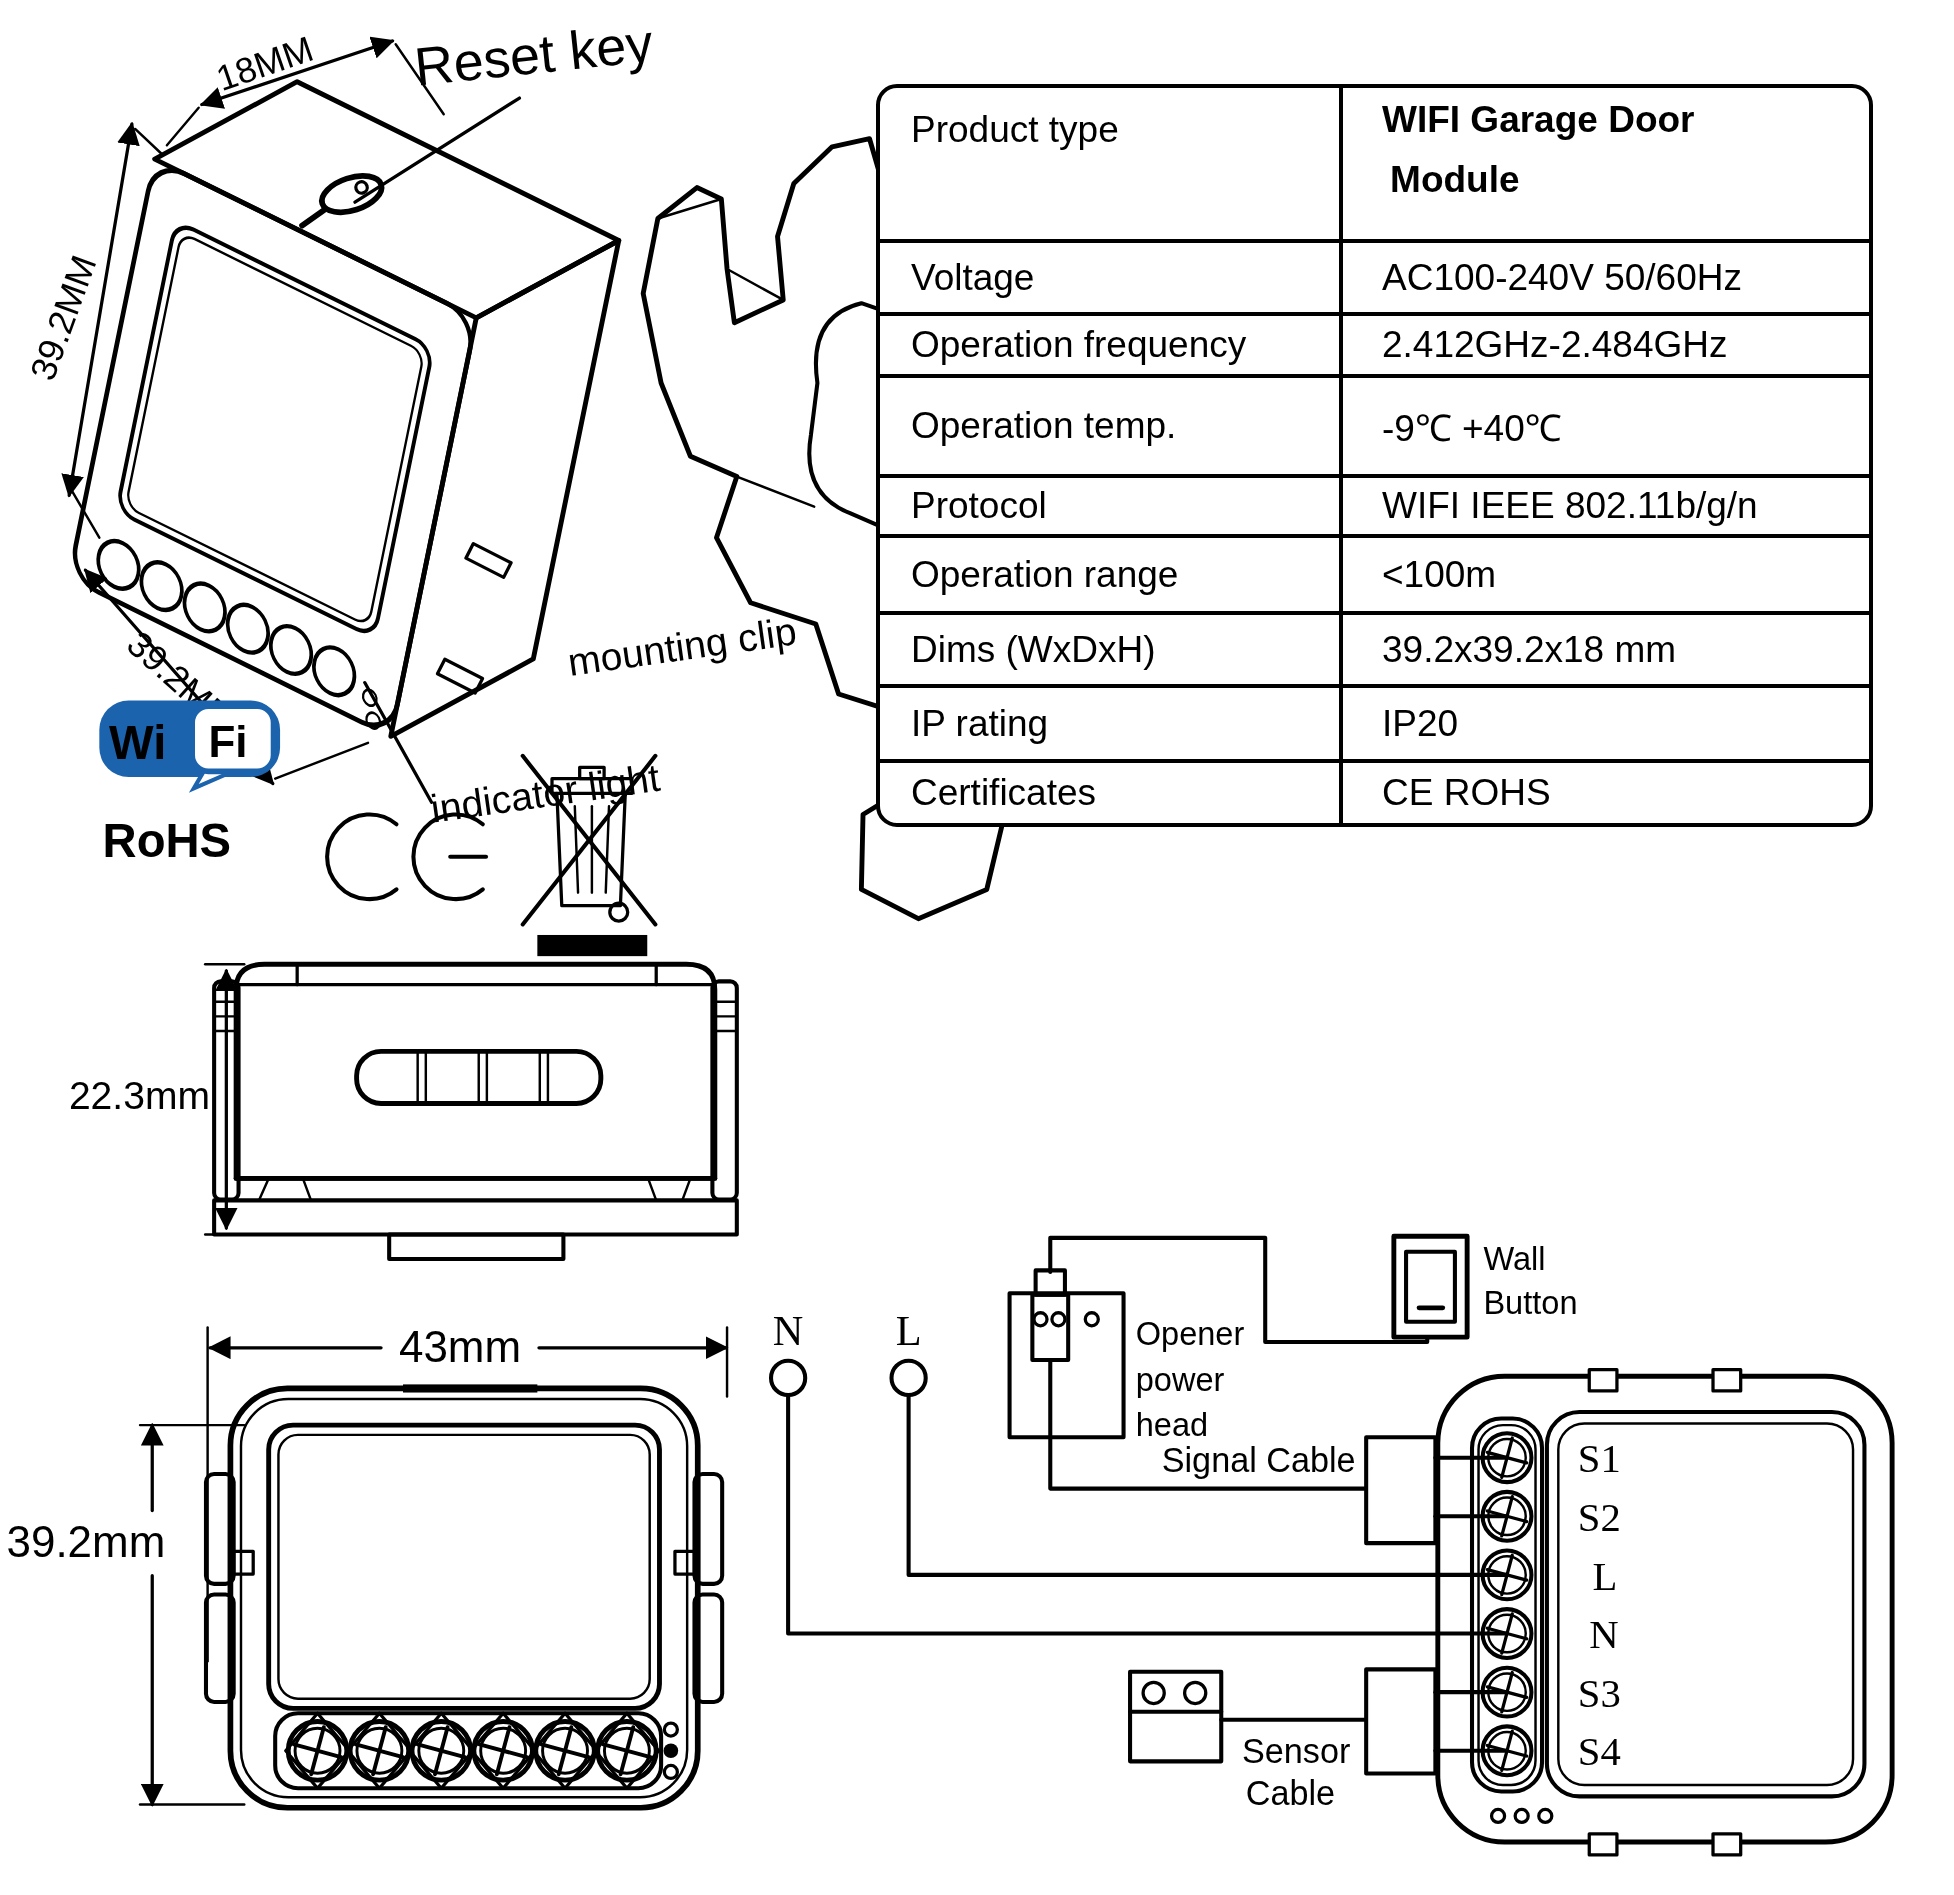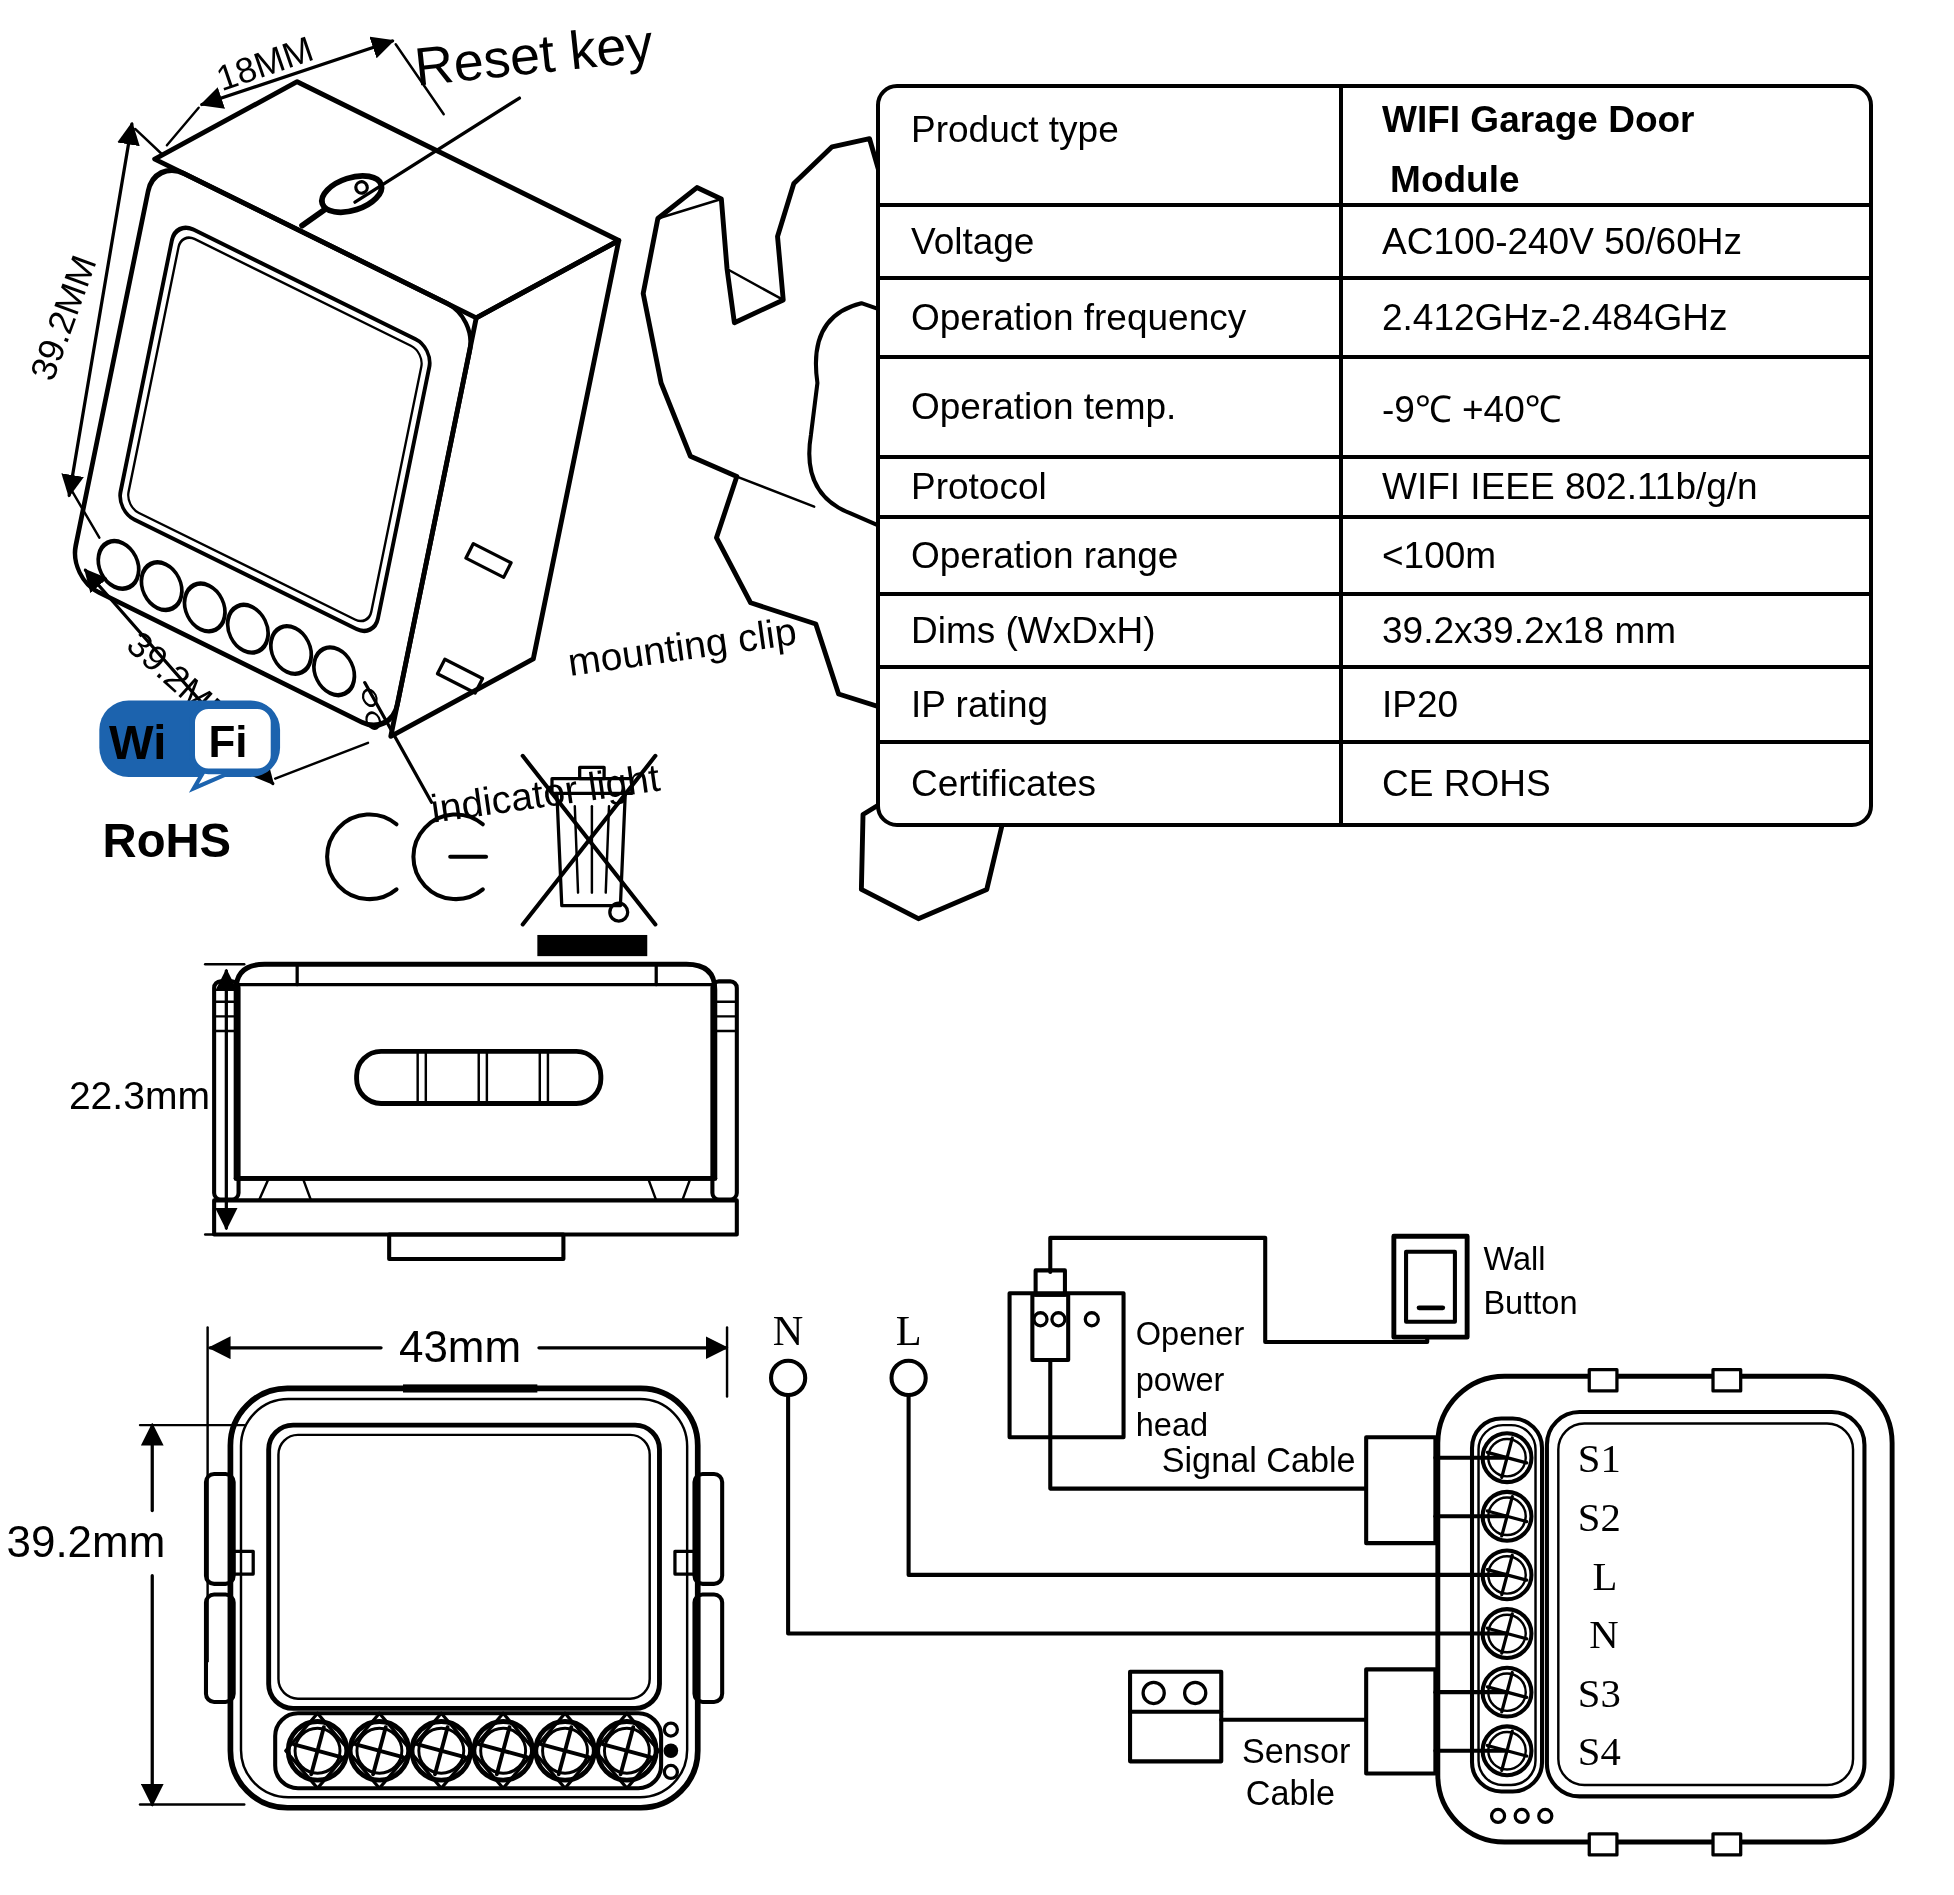--- a/index.html
+++ b/index.html
@@ -302,32 +302,32 @@
     <text class="serif" font-size="50" x="1938" y="1808">S1</text>
     <text class="serif" font-size="50" x="1938" y="1880">S2</text>
     <text class="serif" font-size="50" x="1956" y="1952">L</text>
     <text class="serif" font-size="50" x="1952" y="2024">N</text>
     <text class="serif" font-size="50" x="1938" y="2096">S3</text>
     <text class="serif" font-size="50" x="1938" y="2168">S4</text>
   </g>
 </svg>
 
 <div class="spec">
-  <div class="trow first tall" style="height:115px">
+  <div class="trow first tall" style="height:151px">
     <div class="tlabel">Product type</div>
     <div class="tvalue">
       <div>WIFI Garage Door</div>
       <div class="l2">Module</div>
     </div>
   </div>
   <div class="trow" style="height:73px">
     <div class="tlabel">Voltage</div>
     <div class="tvalue">AC100-240V 50/60Hz</div>
   </div>
-  <div class="trow" style="height:79px">
+  <div class="trow" style="height:62px">
     <div class="tlabel">Operation frequency</div>
     <div class="tvalue">2.412GHz-2.484GHz</div>
   </div>
   <div class="trow" style="height:100px">
     <div class="tlabel">Operation temp.</div>
     <div class="tvalue">-9℃ +40℃</div>
   </div>
   <div class="trow" style="height:60px">
     <div class="tlabel">Protocol</div>
     <div class="tvalue">WIFI IEEE 802.11b/g/n</div>

